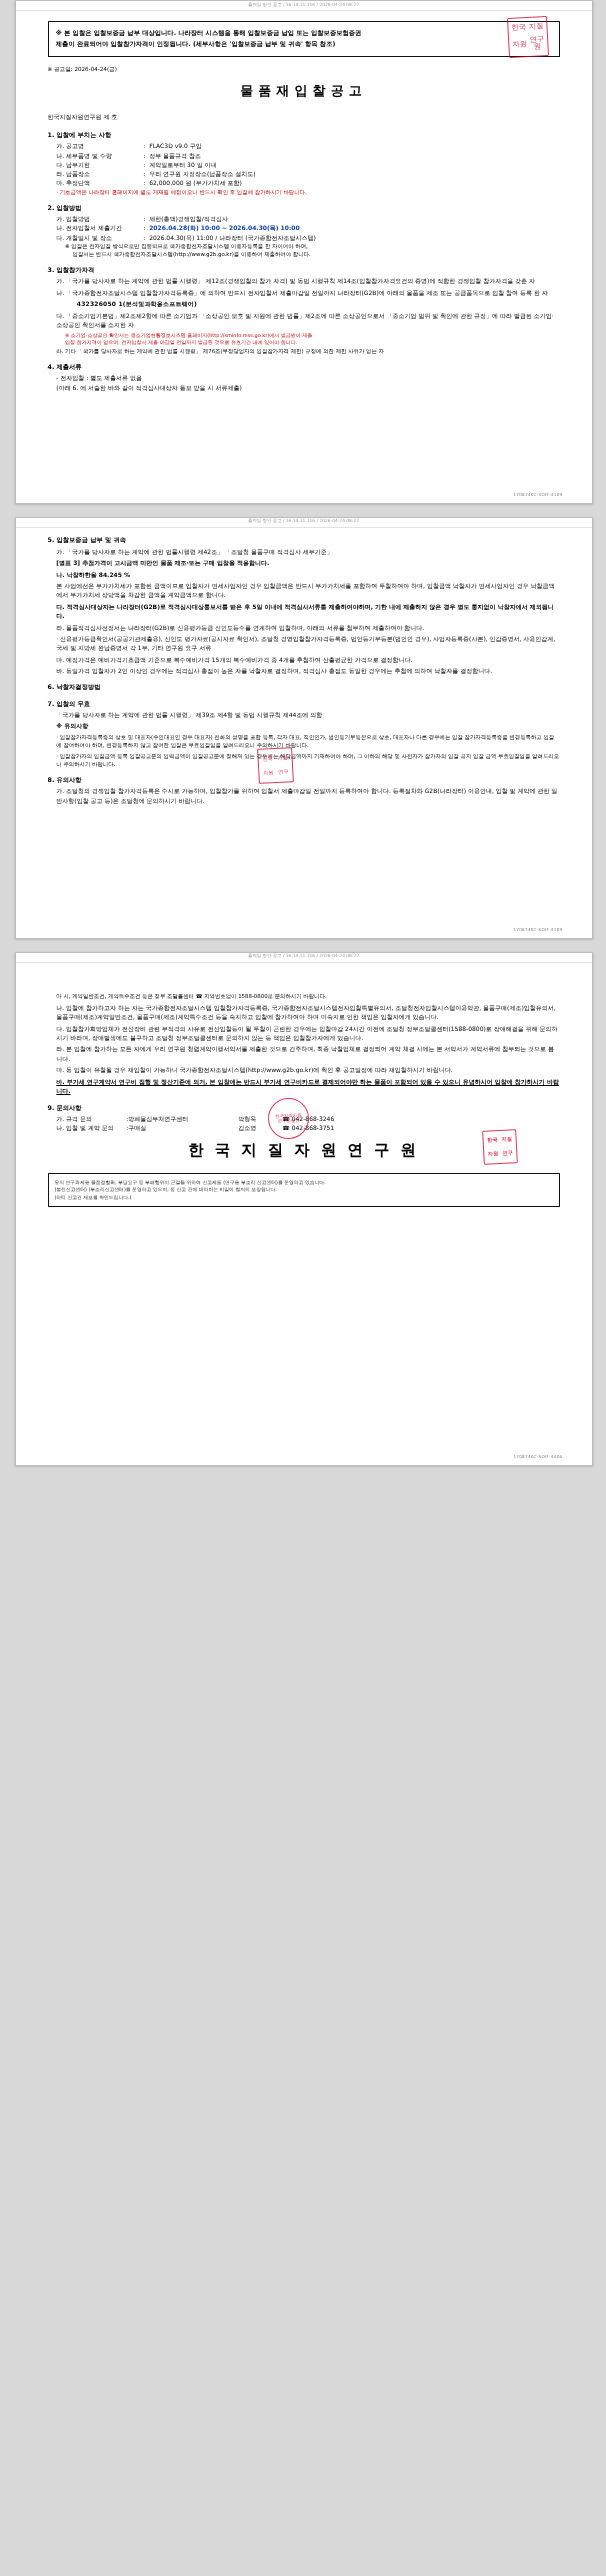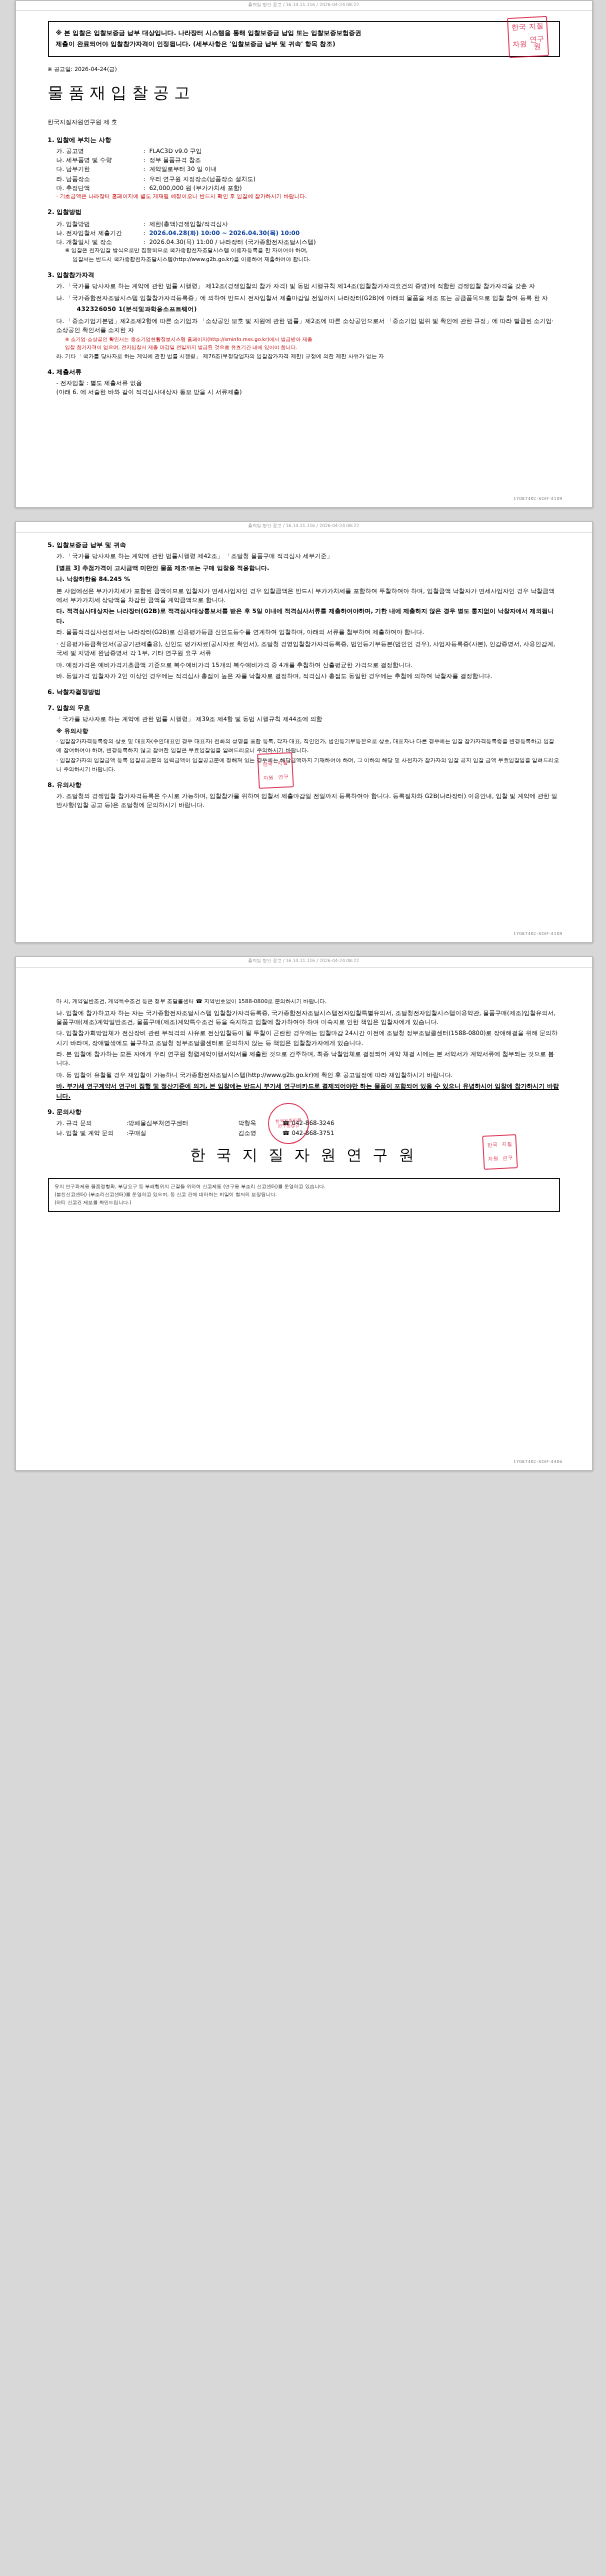--- a/index.html
+++ b/index.html
@@ -62,22 +62,23 @@
     line-height: 1.7;
     font-weight: bold;
   }
   .notice-box .ln { display: block; }
 
   .announce-date {
     font-size: 5.6px;
     margin: 1.5px 0 7.3px 0;
   }
   .doc-title {
-    font-size: 16px;
-    font-weight: normal;
+    text-align: center;
+    font-size: 13px;
+    font-weight: bold;
     letter-spacing: 5.1px;
     margin: 7.3px 0 10.3px 0;
   }
   .doc-no {
     font-size: 6px;
     margin: 0 0 8.8px 0;
   }
   .sec {
     margin: 0 0 6.6px 0;
   }
@@ -159,21 +160,21 @@
   .final-date {
     text-align: center;
     font-size: 8px;
     font-weight: bold;
     margin: 13.2px 0 4.4px 0;
     letter-spacing: 0.7px;
   }
   .final-org {
     text-align: center;
     font-size: 15.4px;
-    font-weight: normal;
+    font-weight: bold;
     letter-spacing: 2.9px;
     margin: 2.9px 0 10.3px 0;
     position: relative;
   }
   .bottom-note {
     border: 0.7px solid #111;
     padding: 4.4px 5.9px;
     font-size: 4.8px;
     line-height: 1.6;
     color: #2b2b2b;

